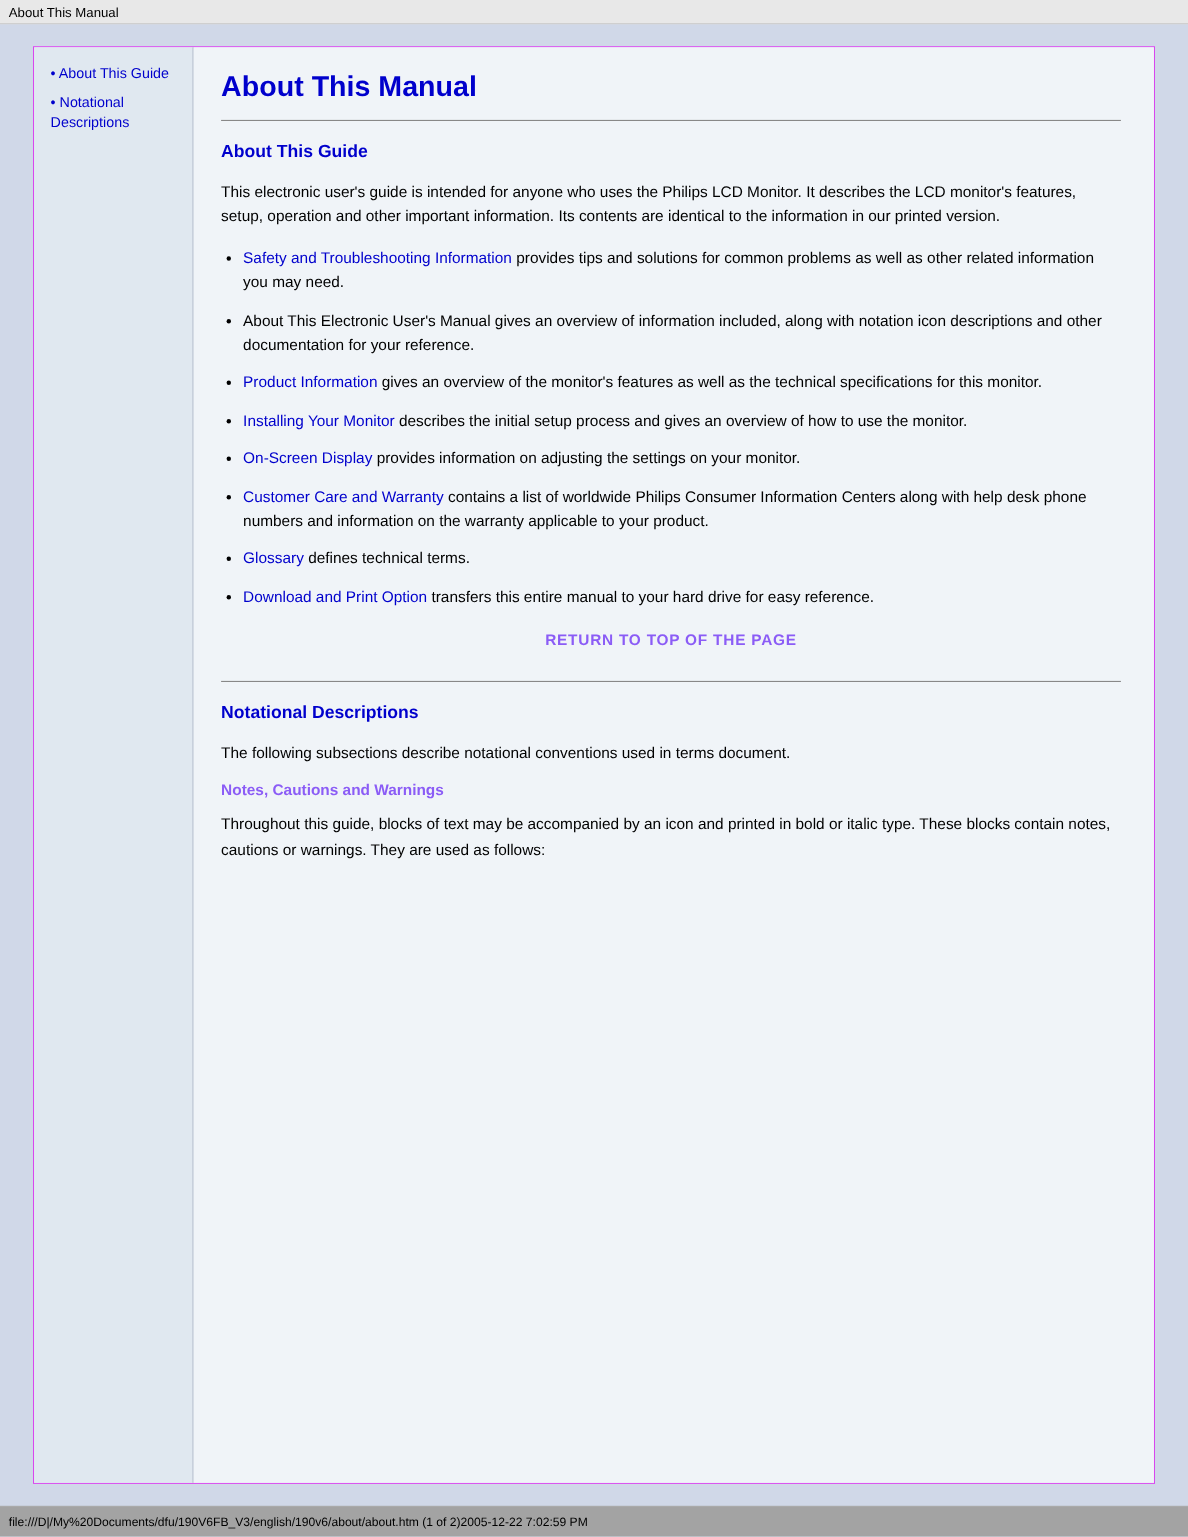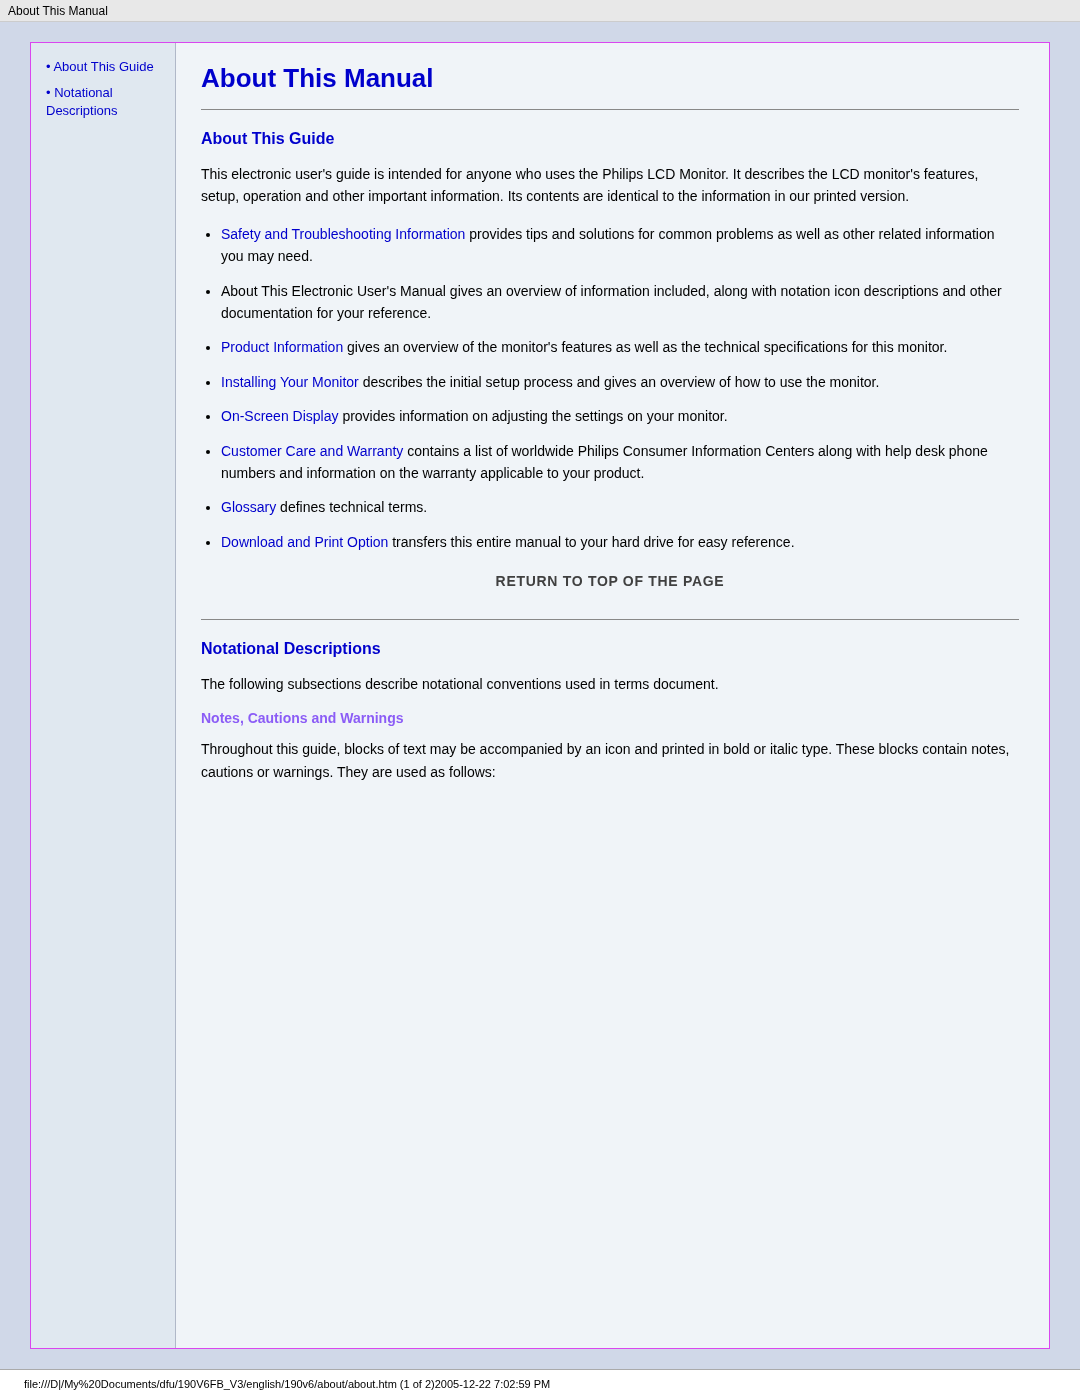--- a/index.html
+++ b/index.html
@@ -96,21 +96,21 @@
       margin-bottom: 12px;
       line-height: 1.6;
       font-size: 14px;
     }
     .link {
       color: #0000cc;
       text-decoration: none;
       cursor: pointer;
     }
     .return-link {
-      color: #404040;
+      color: #8b5cf6;
       font-size: 14px;
       font-weight: bold;
       text-decoration: none;
       display: block;
       text-align: center;
       margin: 20px 0 30px 0;
       letter-spacing: 0.05em;
     }
     .divider-section {
       border: none;
@@ -118,23 +118,23 @@
       margin: 20px 0;
     }
     .subsection-title {
       font-size: 14px;
       font-weight: bold;
       color: #8b5cf6;
       margin-bottom: 12px;
     }
     
     .status-bar {
-      background: #ffffff;
+      background: #a3a3a3;
       border-top: 1px solid #aaa;
-      padding: 4px 24px;
+      padding: 4px 8px;
       font-size: 11px;
       color: #000;
       height: 28px;
       display: flex;
       align-items: center;
     }
   </style>
 </head>
 <body>
 

